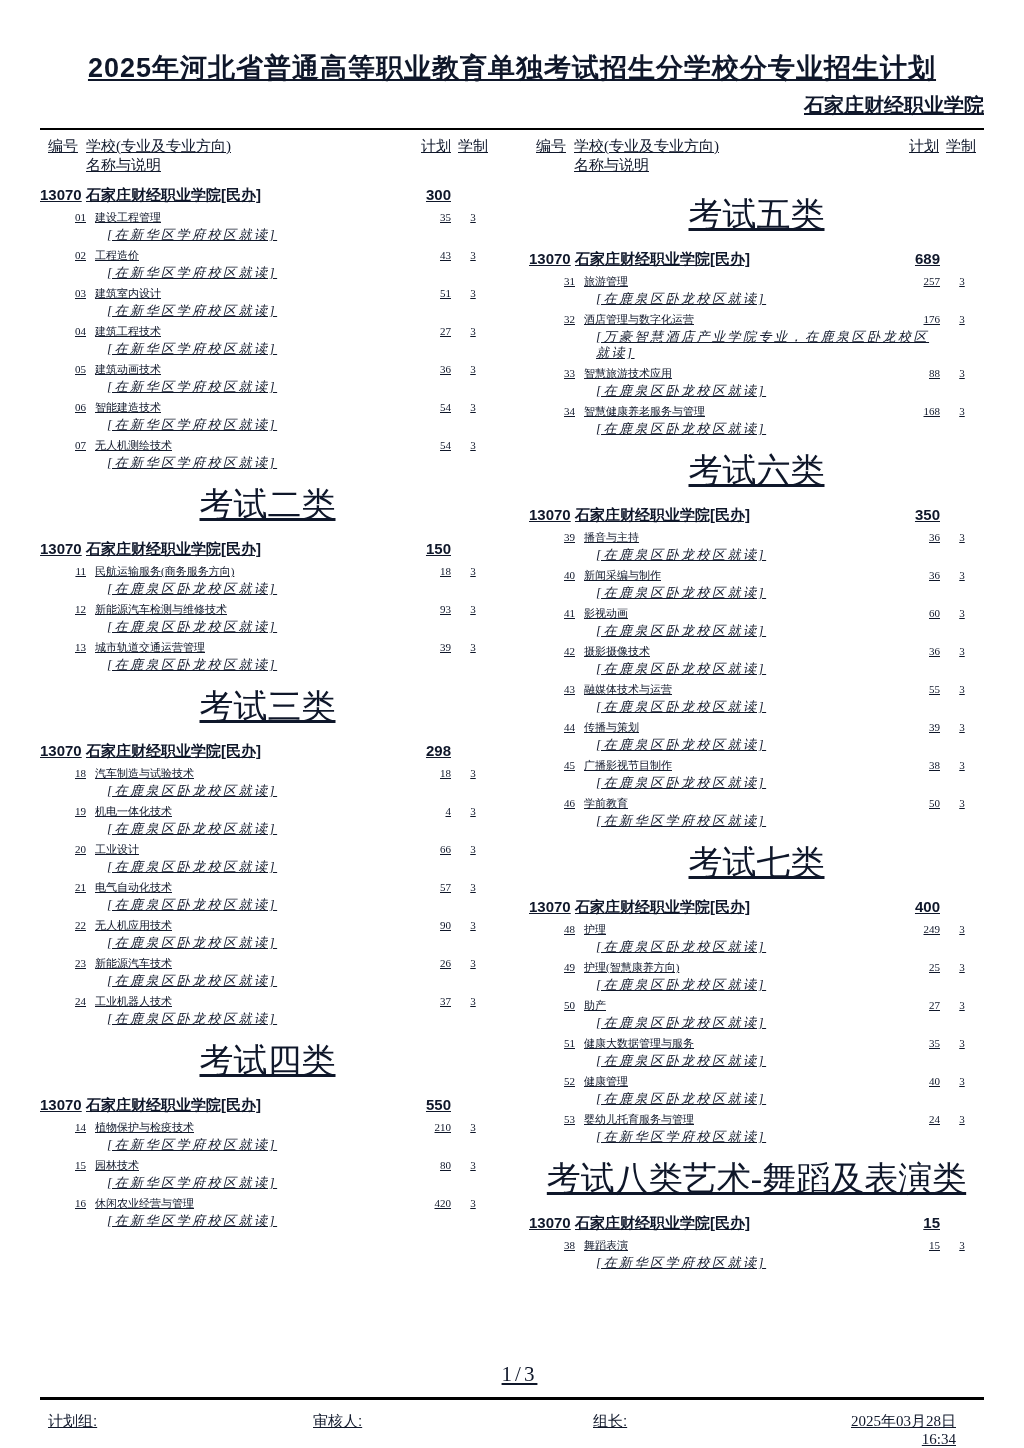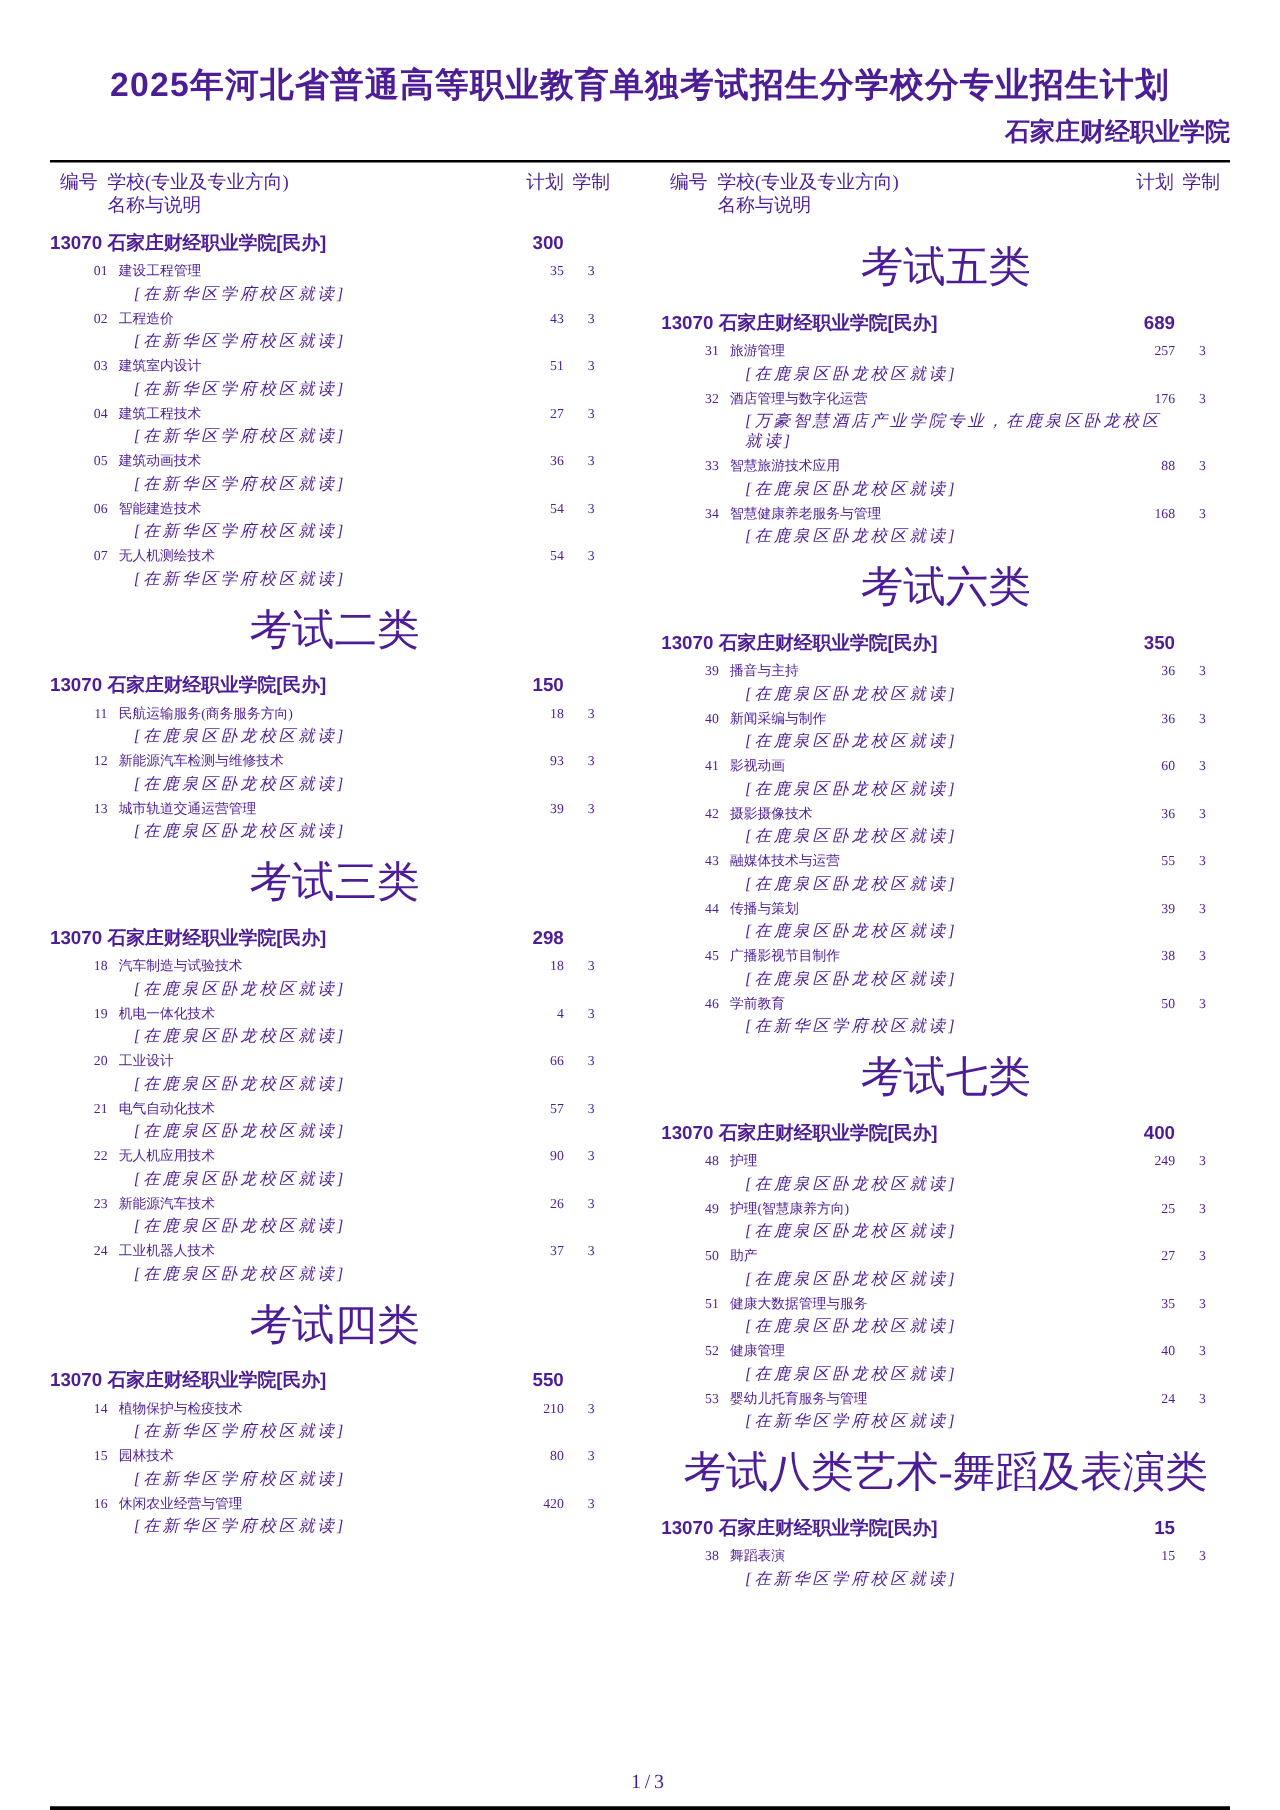--- a/index.html
+++ b/index.html
@@ -1,19 +1,20 @@
 <!DOCTYPE html>
 <html><head>
 <meta charset="utf-8">
 <style>
   html,body{margin:0;padding:0;background:#e8e8e8;}
   .page{
-    position:relative;width:1024px;height:1448px;background:#ffffff;color:#4c1d95;
+    position:relative;width:1024px;height:1448px;background:#ffffff;color:#0f172a;
     margin:0 auto;display:flex;flex-direction:column;overflow:hidden;
     font-family:"Liberation Serif","DejaVu Serif",serif;
+    text-decoration:underline;
   }
   .pad{padding-left:40px;padding-right:40px;}
   h1.title{
     font-family:"Liberation Sans","DejaVu Sans",sans-serif;
     font-size:27px;font-weight:700;text-align:center;margin:50px 0 0;letter-spacing:1px;
   }
   .subtitle{
     font-family:"Liberation Sans","DejaVu Sans",sans-serif;
     font-size:20px;font-weight:700;text-align:right;margin-top:6px;
   }
@@ -41,21 +42,21 @@
     font-size:11px;line-height:18px;margin-top:3px;
   }
   .entry-row .no{text-align:right;}
   .entry-row .pname{padding-left:9px;}
   .entry-row .plan{text-align:right;}
   .entry-row .years{text-align:center;}
   .note-row{
     font-size:13px;font-style:italic;letter-spacing:2.5px;line-height:16px;
     padding-left:67px;padding-right:46px;margin-top:1px;
   }
-  .page-number{text-align:center;font-size:16px;letter-spacing:3px;margin:8px 0 6px;padding-left:15px;}
+  .page-number{text-align:center;font-size:21px;letter-spacing:3px;margin:8px 0 6px;padding-left:15px;}
   .footer{
     display:grid;grid-template-columns:265px 280px 230px 1fr;
     font-family:"Liberation Sans","DejaVu Sans",sans-serif;
     font-size:15px;padding:12px 40px 0;align-items:baseline;
   }
   .footer .cell{padding-left:8px;}
   .footer .date{text-align:right;padding-right:28px;font-family:"Liberation Serif","DejaVu Serif",serif;}
 </style>
 </head>
 <body>
@@ -435,14 +436,20 @@
             <span class="years">3</span>
           </div>
           <div class="note-row">[在新华区学府校区就读]</div>
         </section>
       </div>
     </main>
 
   <div class="page-number">1/3</div>
   <div class="rule-bottom"></div>
 
+  <div class="footer">
+    <div class="cell">计划组:</div>
+    <div class="cell">审核人:</div>
+    <div class="cell">组长:</div>
+    <div class="date">2025年03月28日  16:34</div>
+  </div>
 
 </div>
 
 </body></html>

